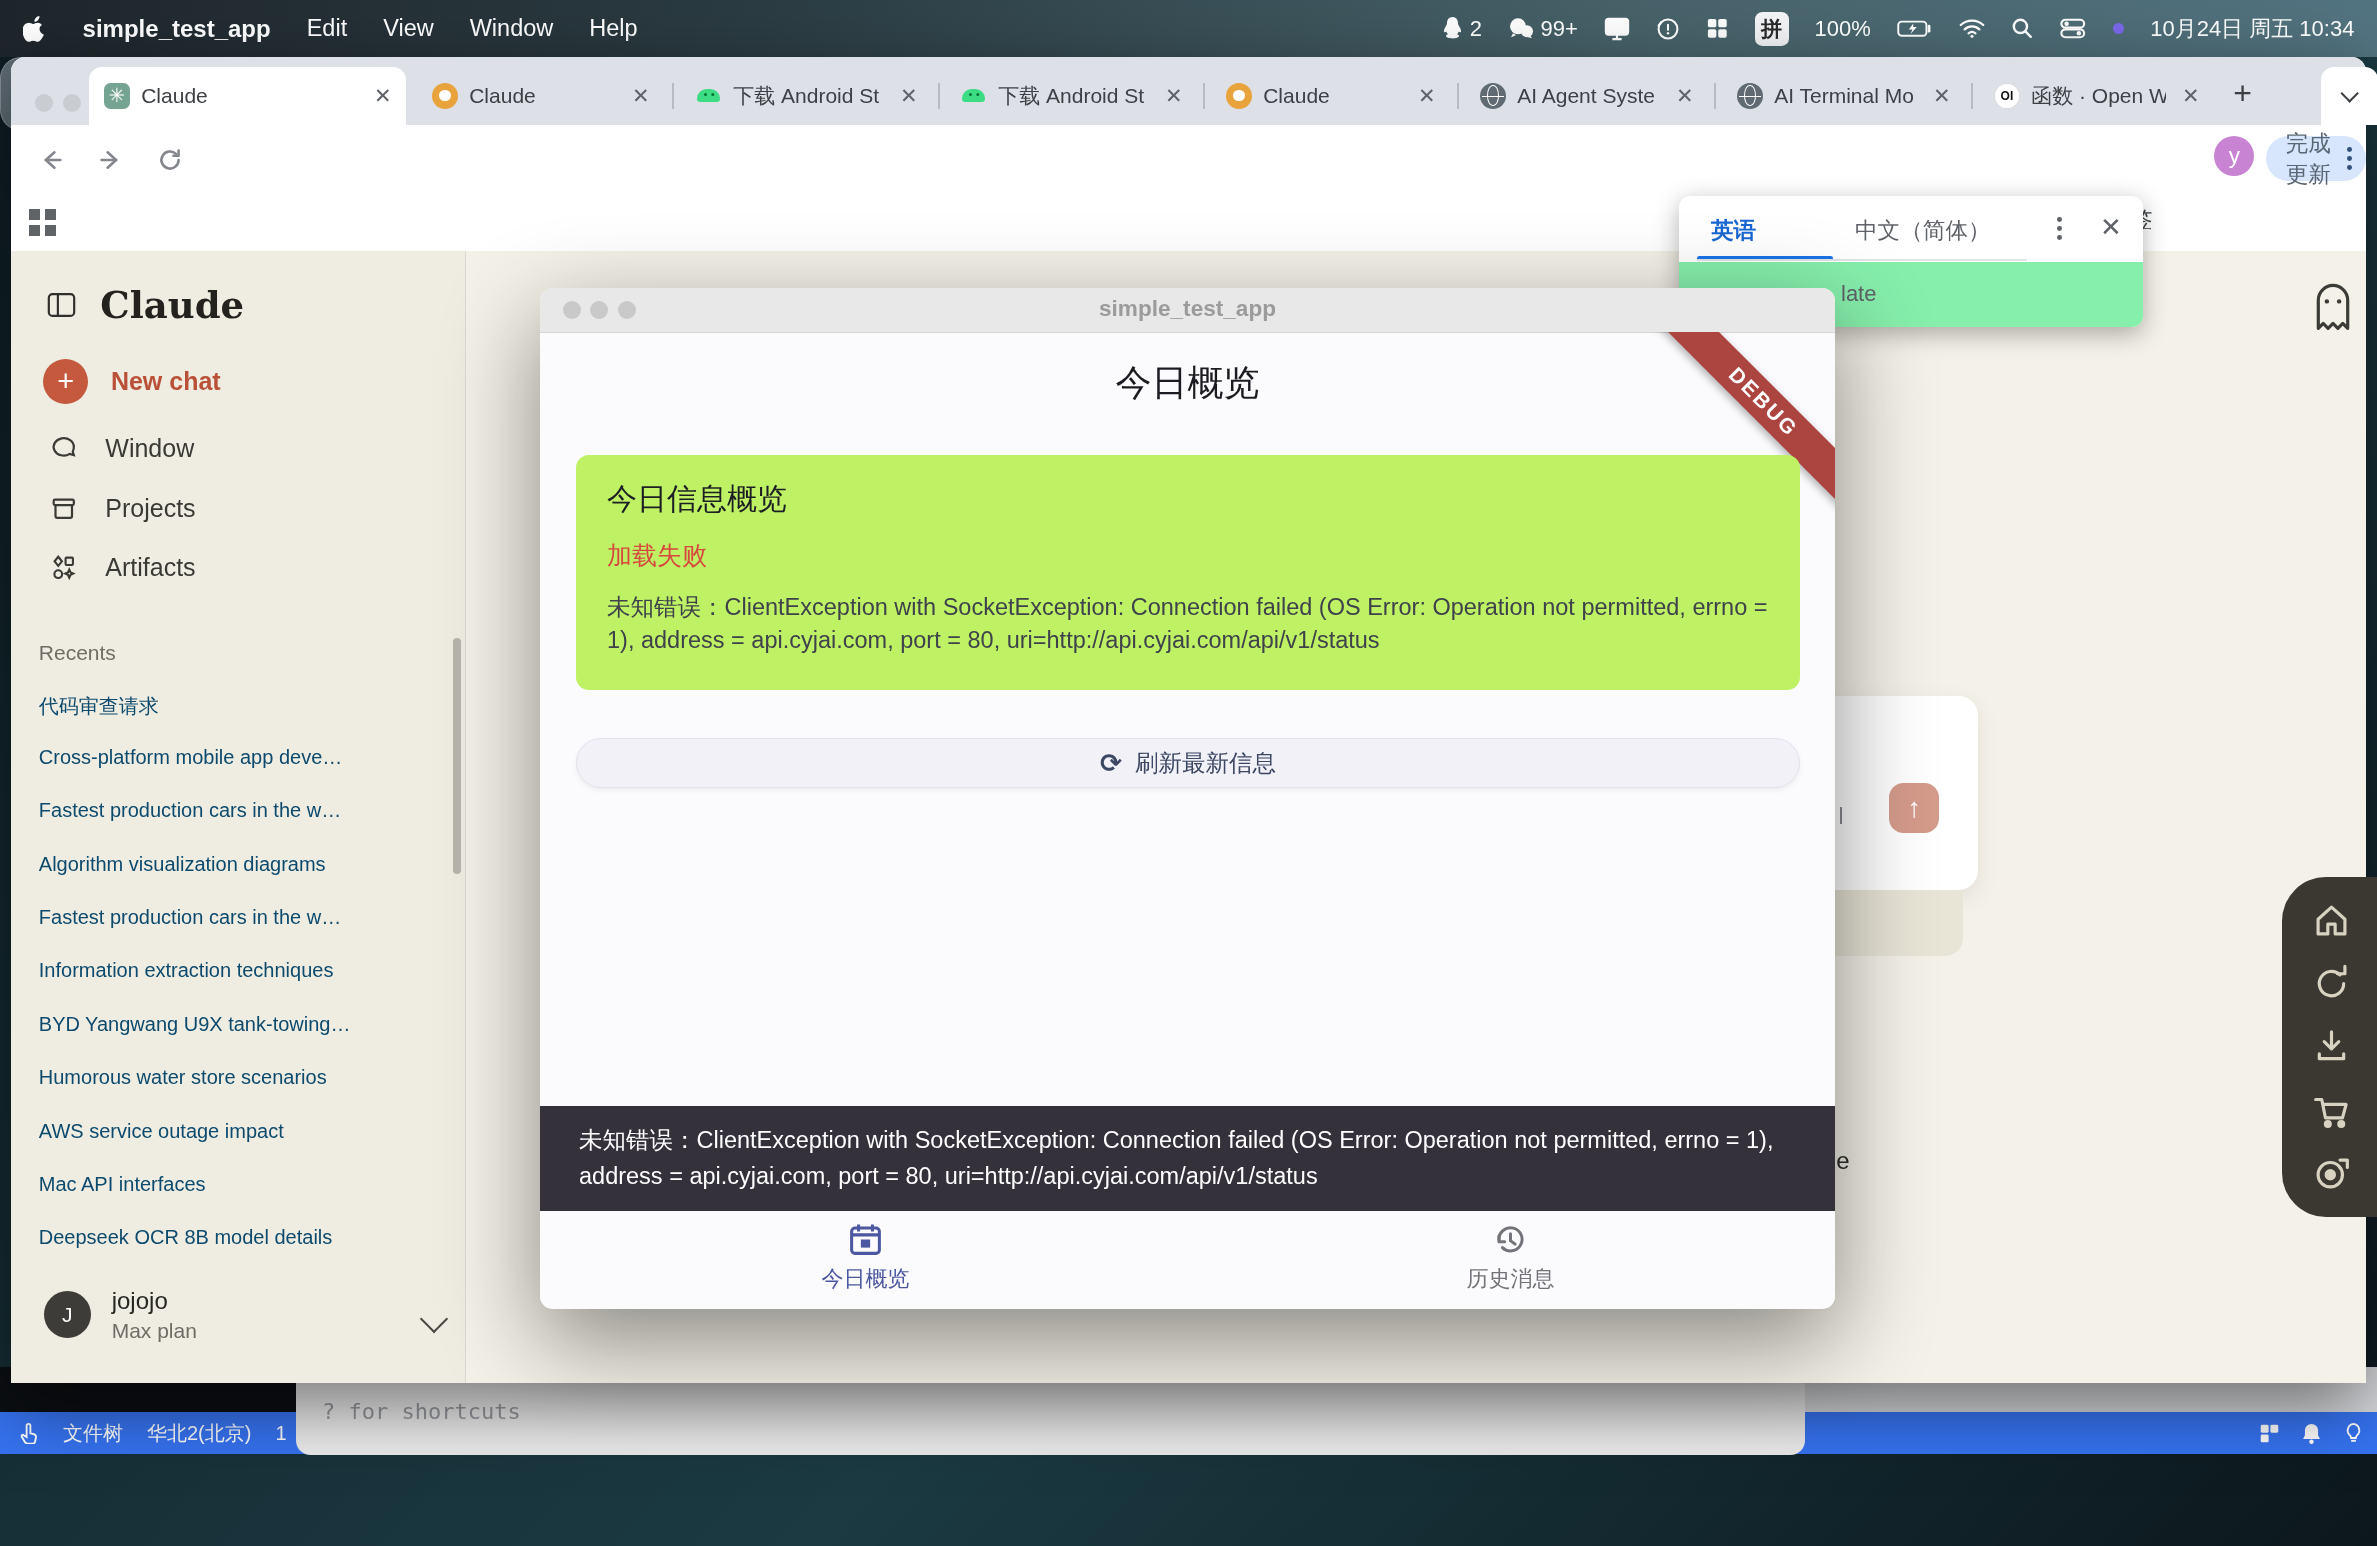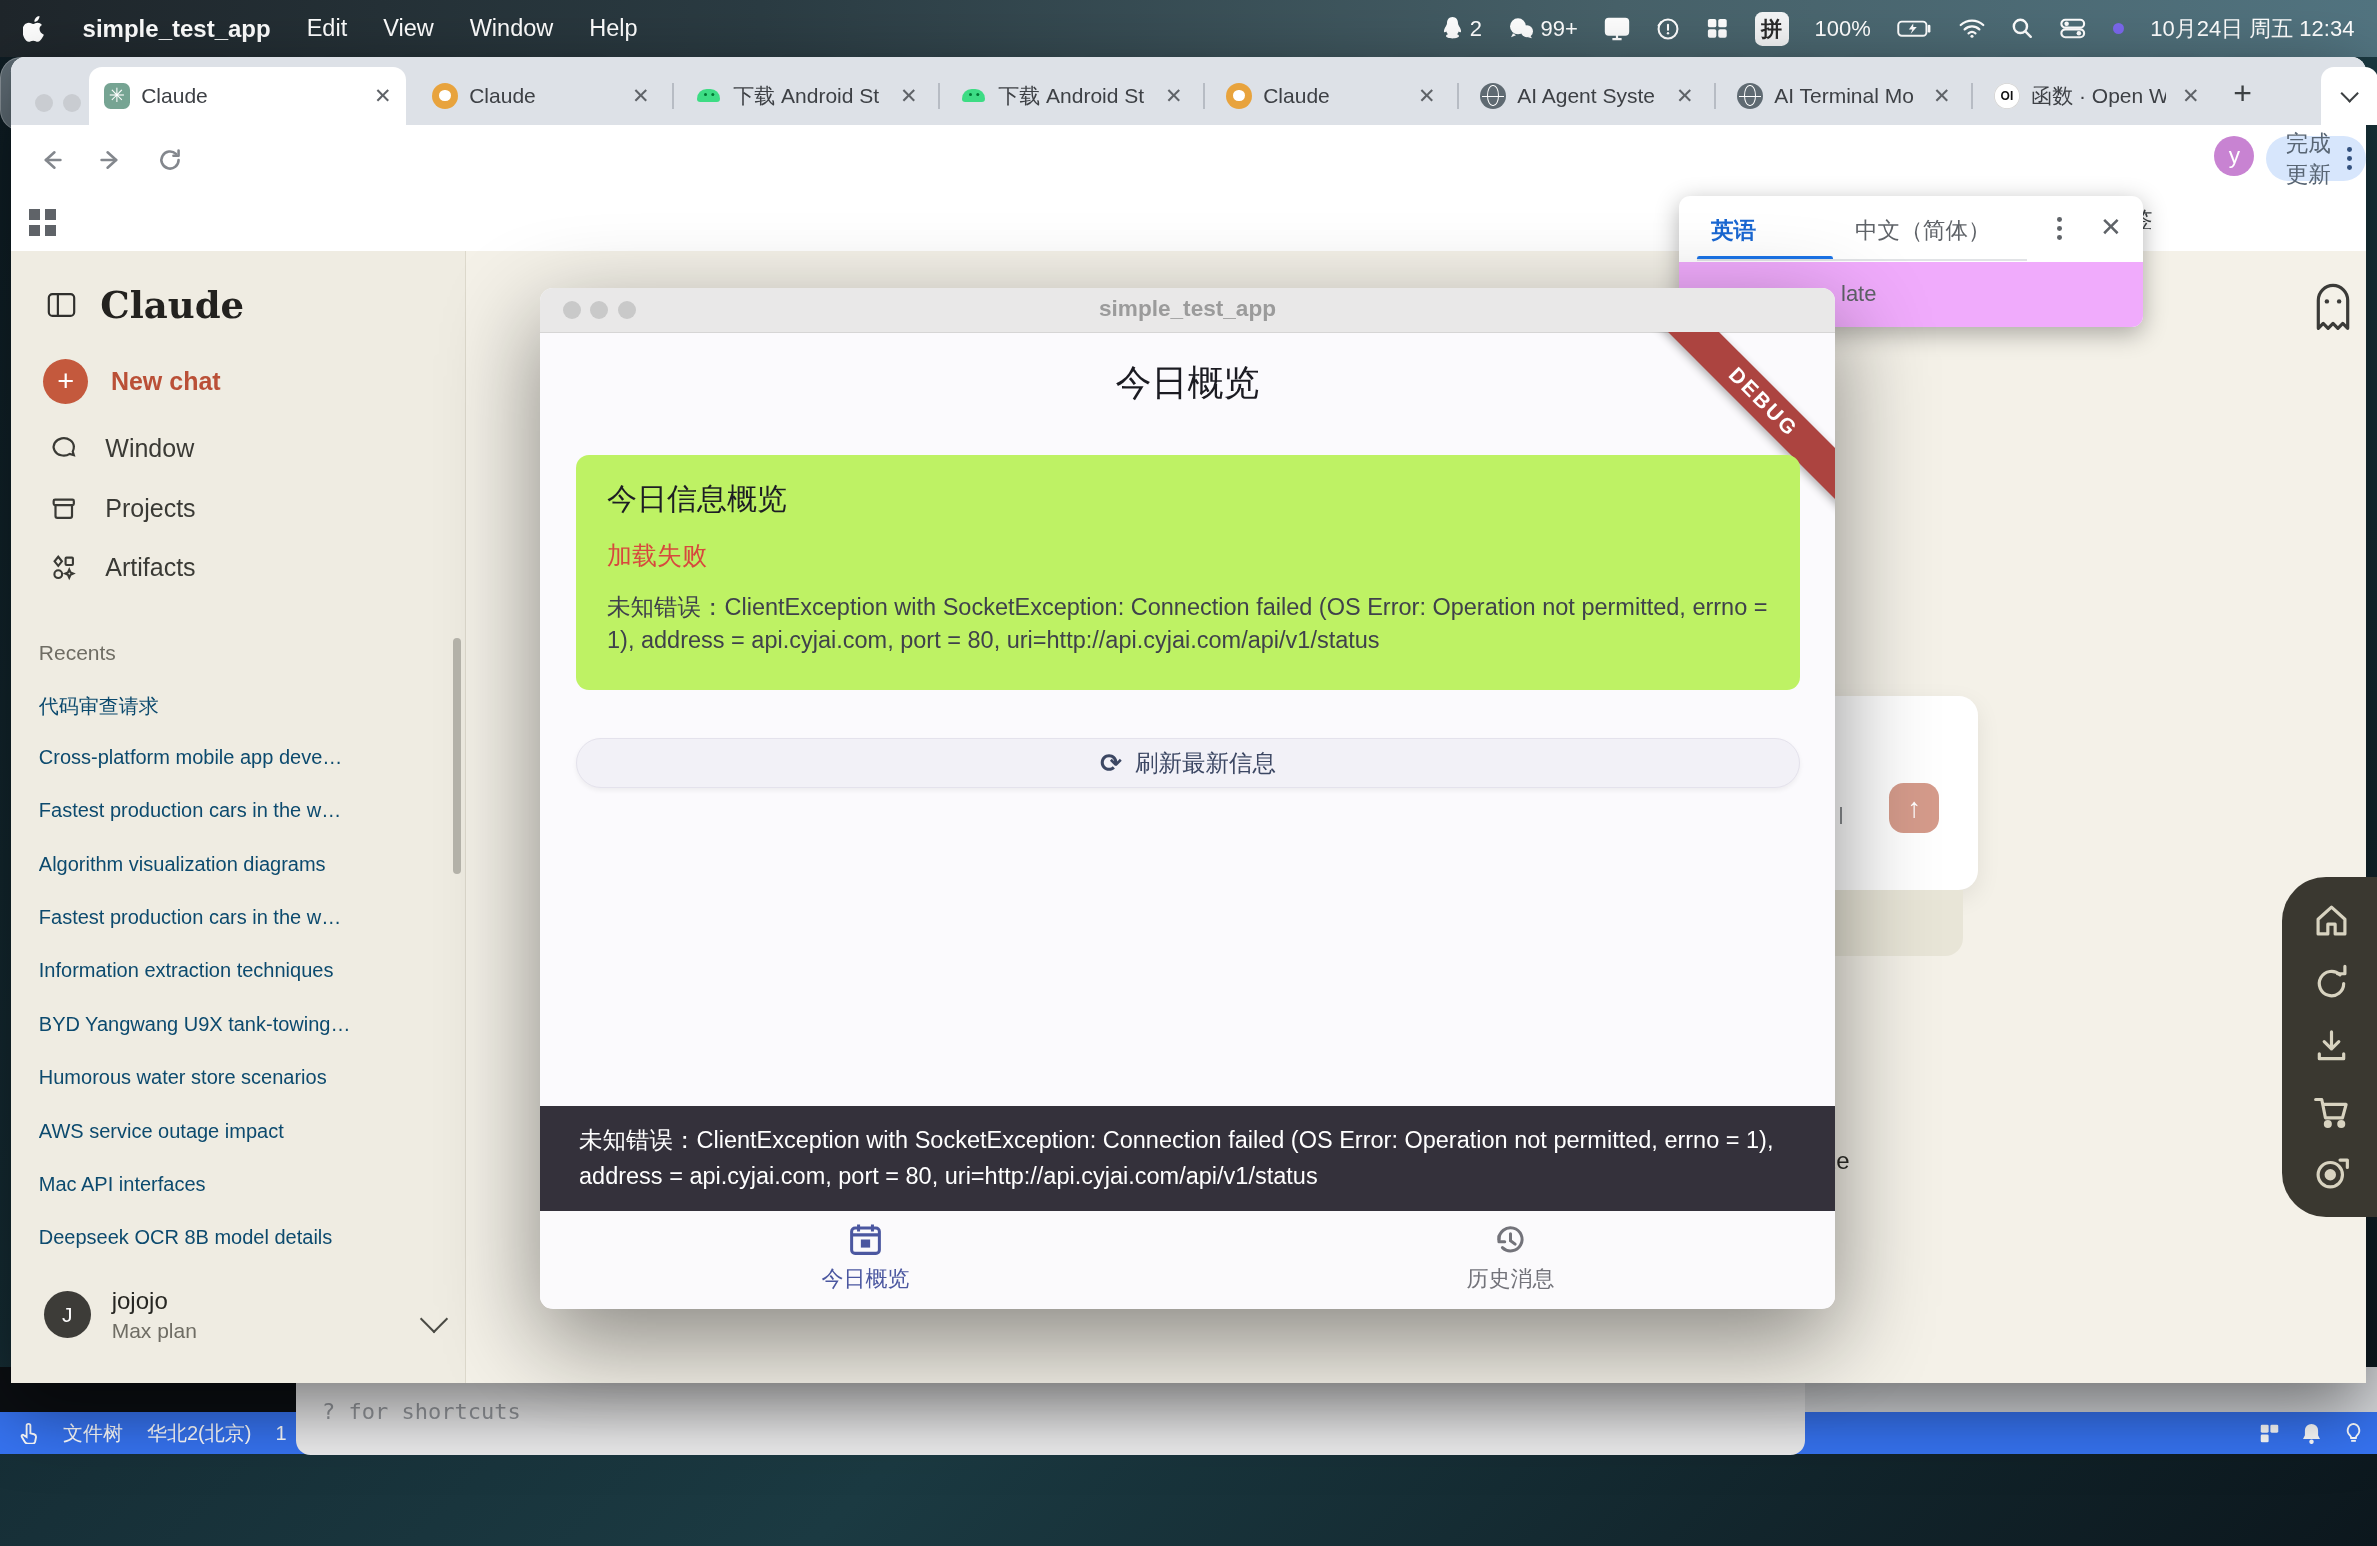--- a/index.html
+++ b/index.html
@@ -110,21 +110,21 @@
 
   
   #tpopup{left:1679px;top:196px;width:464px;height:131px;background:#fff;border-radius:11.3px;box-shadow:0 6.5px 24px rgba(0,0,0,.3);z-index:40}
   #tp-en{left:32px;top:19.4px;font-size:22.6px;color:#1967d2;font-weight:bold}
   #tp-zh{left:176px;top:19.4px;font-size:22.6px;color:#5f6368}
   #tp-kebab{left:378px;top:21px}
   #tp-kebab i{background:#5f6368}
   #tp-close{left:421px;top:16px;font-size:26px;color:#5f6368}
   #tp-blue{left:18px;top:60px;width:136px;height:4.9px;background:#1a73e8;border-radius:2.4px}
   #tp-gray{left:18px;top:63px;width:330px;height:1.6px;background:#e1e3e6}
-  #tp-row2{left:0;top:66px;width:464px;height:65px;background:#f0abfc;border-radius:0 0 11.3px 11.3px}
+  #tp-row2{left:0;top:66px;width:464px;height:65px;background:#86efac;border-radius:0 0 11.3px 11.3px}
   #tp-late{left:162px;top:19.4px;font-size:22px;color:#5f6368}
 
   
   #modal{left:540px;top:288px;width:1295px;height:1021px;border-radius:13px;background:#fbfafd;
     box-shadow:0 32px 97px rgba(0,0,0,.45);z-index:50;overflow:hidden}
   #m-titlebar{left:0;top:0;width:1295px;height:44px;background:#e9e8e8;border-bottom:0.8px solid #d6d5d5}
   .mlight{top:13px;width:18px;height:18px;border-radius:50%;background:#c9c9c9}
   #m-title{left:0;top:8px;width:1295px;text-align:center;font-size:22.6px;font-weight:bold;color:#9b9b9b}
   #m-ribbon-clip{left:0;top:44px;width:1295px;height:291px;overflow:hidden;pointer-events:none}
   #m-ribbon{position:absolute;right:-74px;top:52px;width:291px;height:36px;background:#ac4440;color:#fff;
@@ -319,21 +319,21 @@
     </span>
     <span>
       <svg width="27.5" height="21" viewBox="0 0 30 24" fill="none" stroke="#fff" stroke-width="2.4">
           <rect x="2" y="2" width="26" height="9" rx="4.5"></rect>
           <circle cx="8" cy="6.5" r="2.6" fill="#fff" stroke="none"></circle>
           <rect x="2" y="13" width="26" height="9" rx="4.5"></rect>
           <circle cx="22" cy="17.5" r="2.6" fill="#fff" stroke="none"></circle>
         </svg>
     </span>
     <span class="vdot"></span>
-    <span>10月24日 周五 12:34</span>
+    <span>10月24日 周五 10:34</span>
   </div>
 </div>
 
 <div id="chrome-bg" class="abs"></div>
 
 <div id="tabstrip" class="abs">
   <span class="tlight abs" style="left:24px"></span>
   <span class="tlight abs" style="left:52px"></span>
   <span class="tlight abs" style="left:79px"></span>
 

